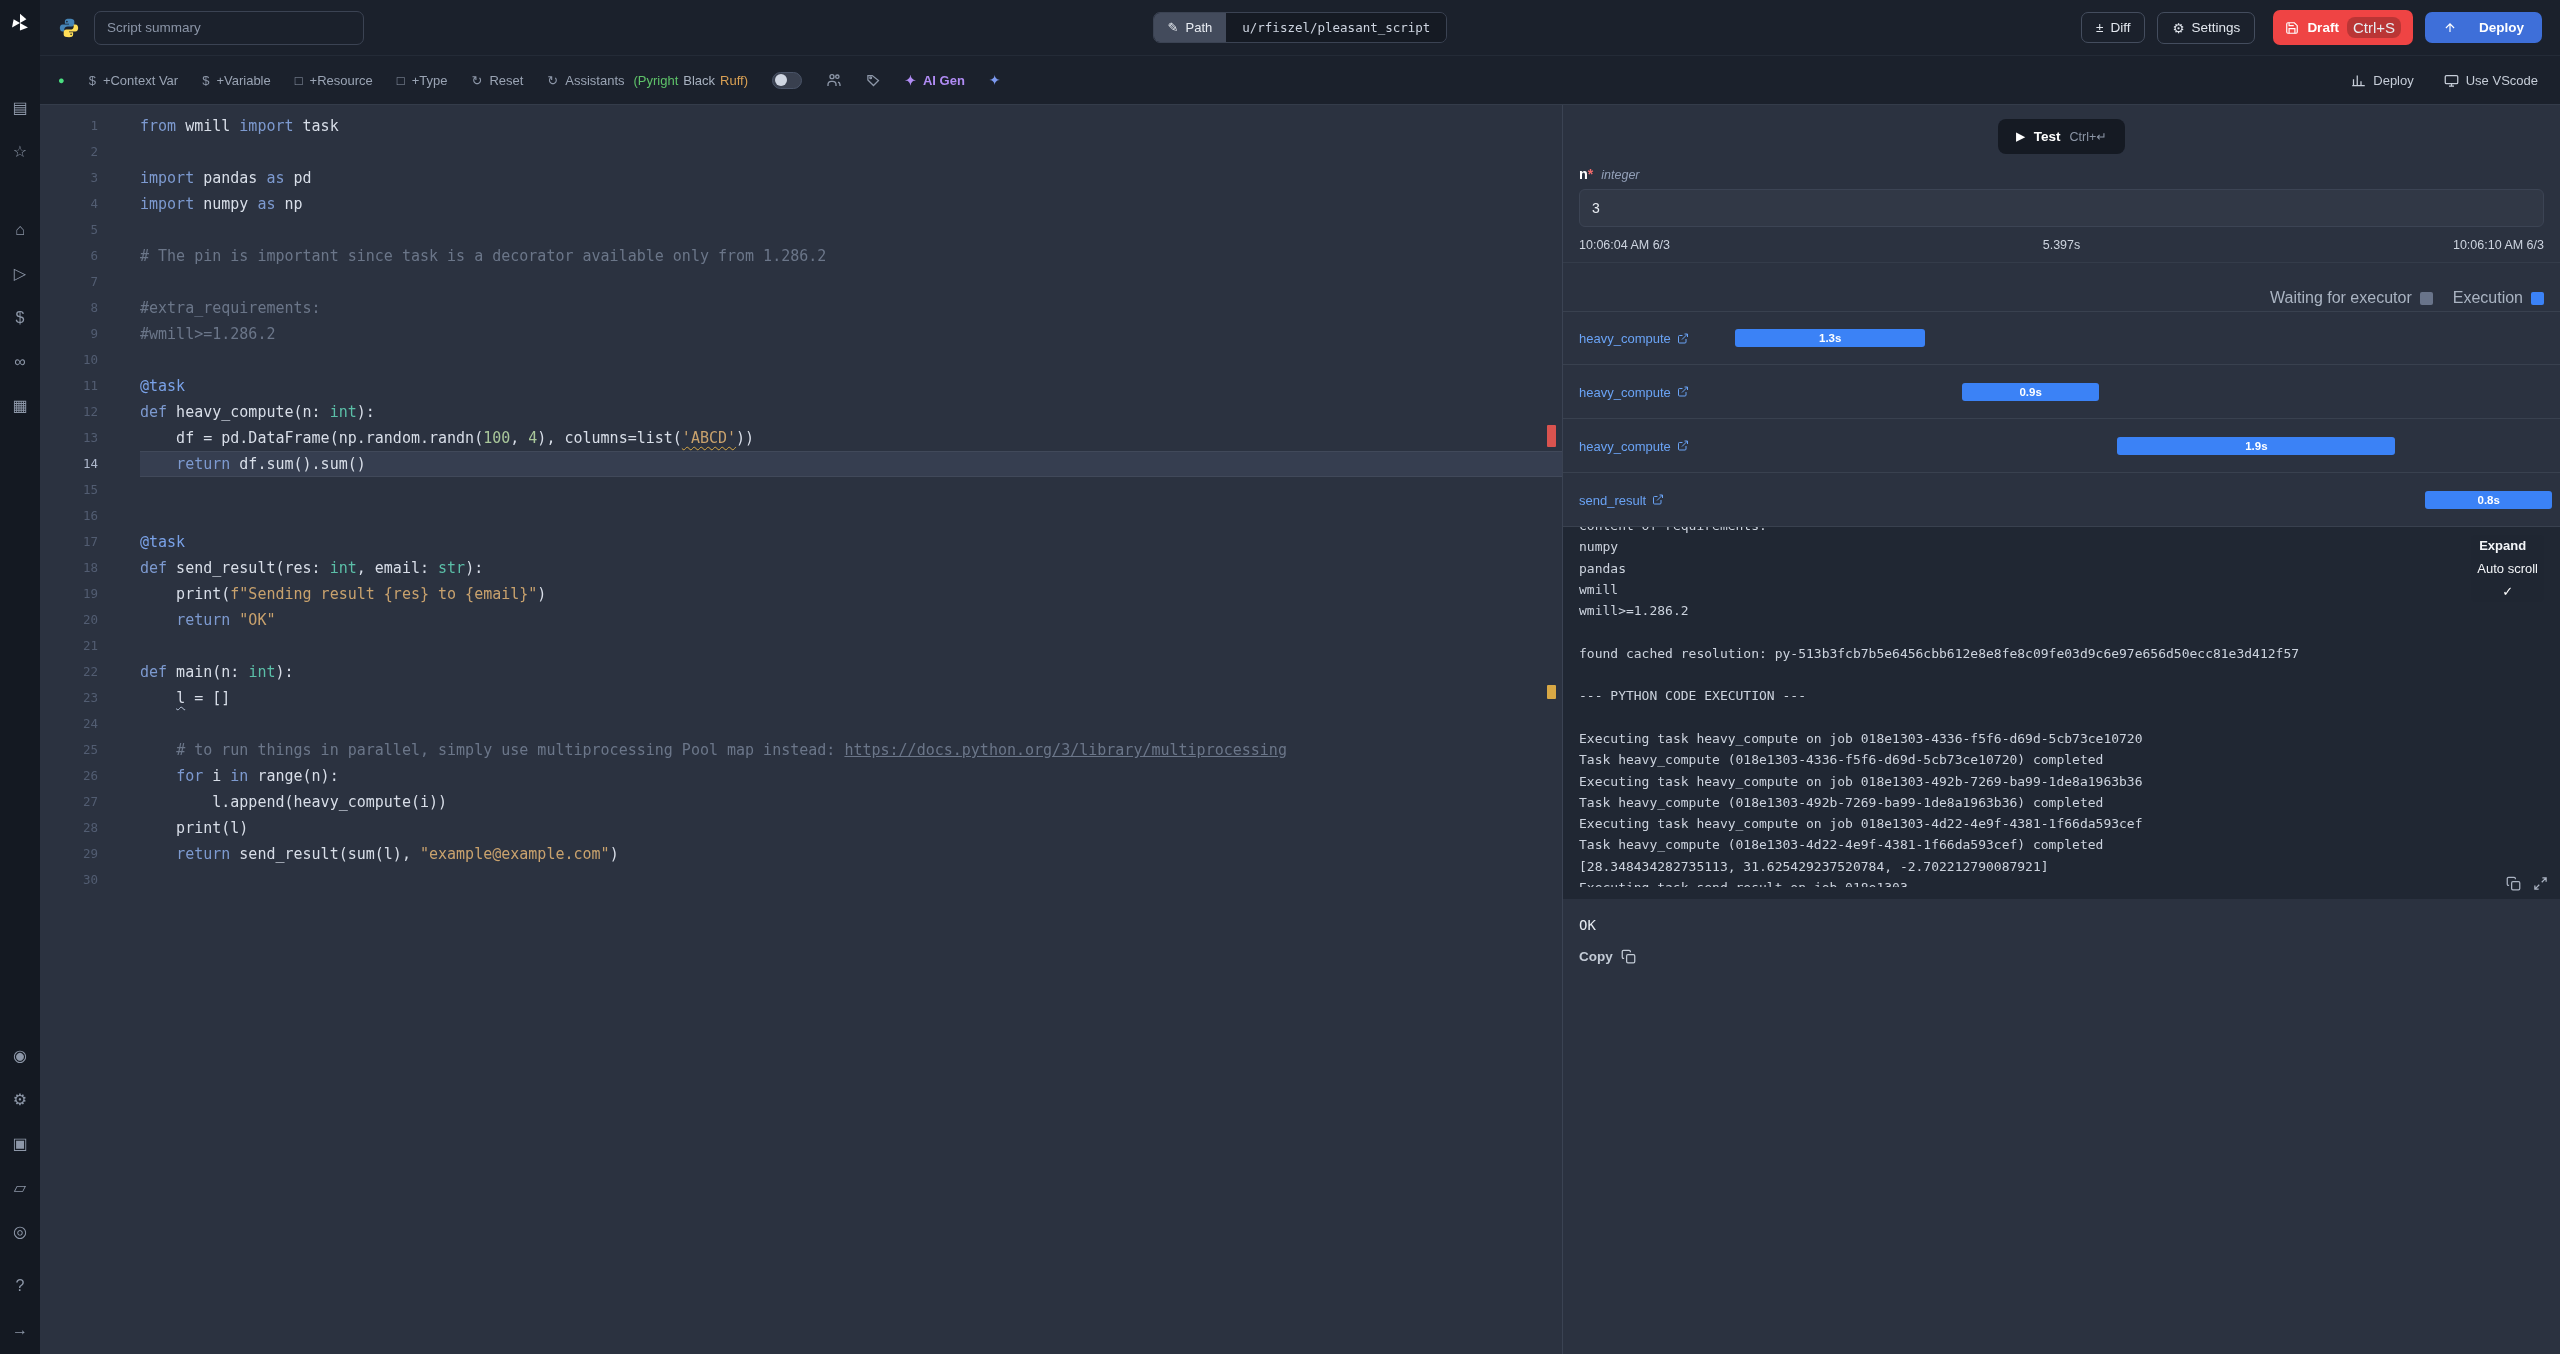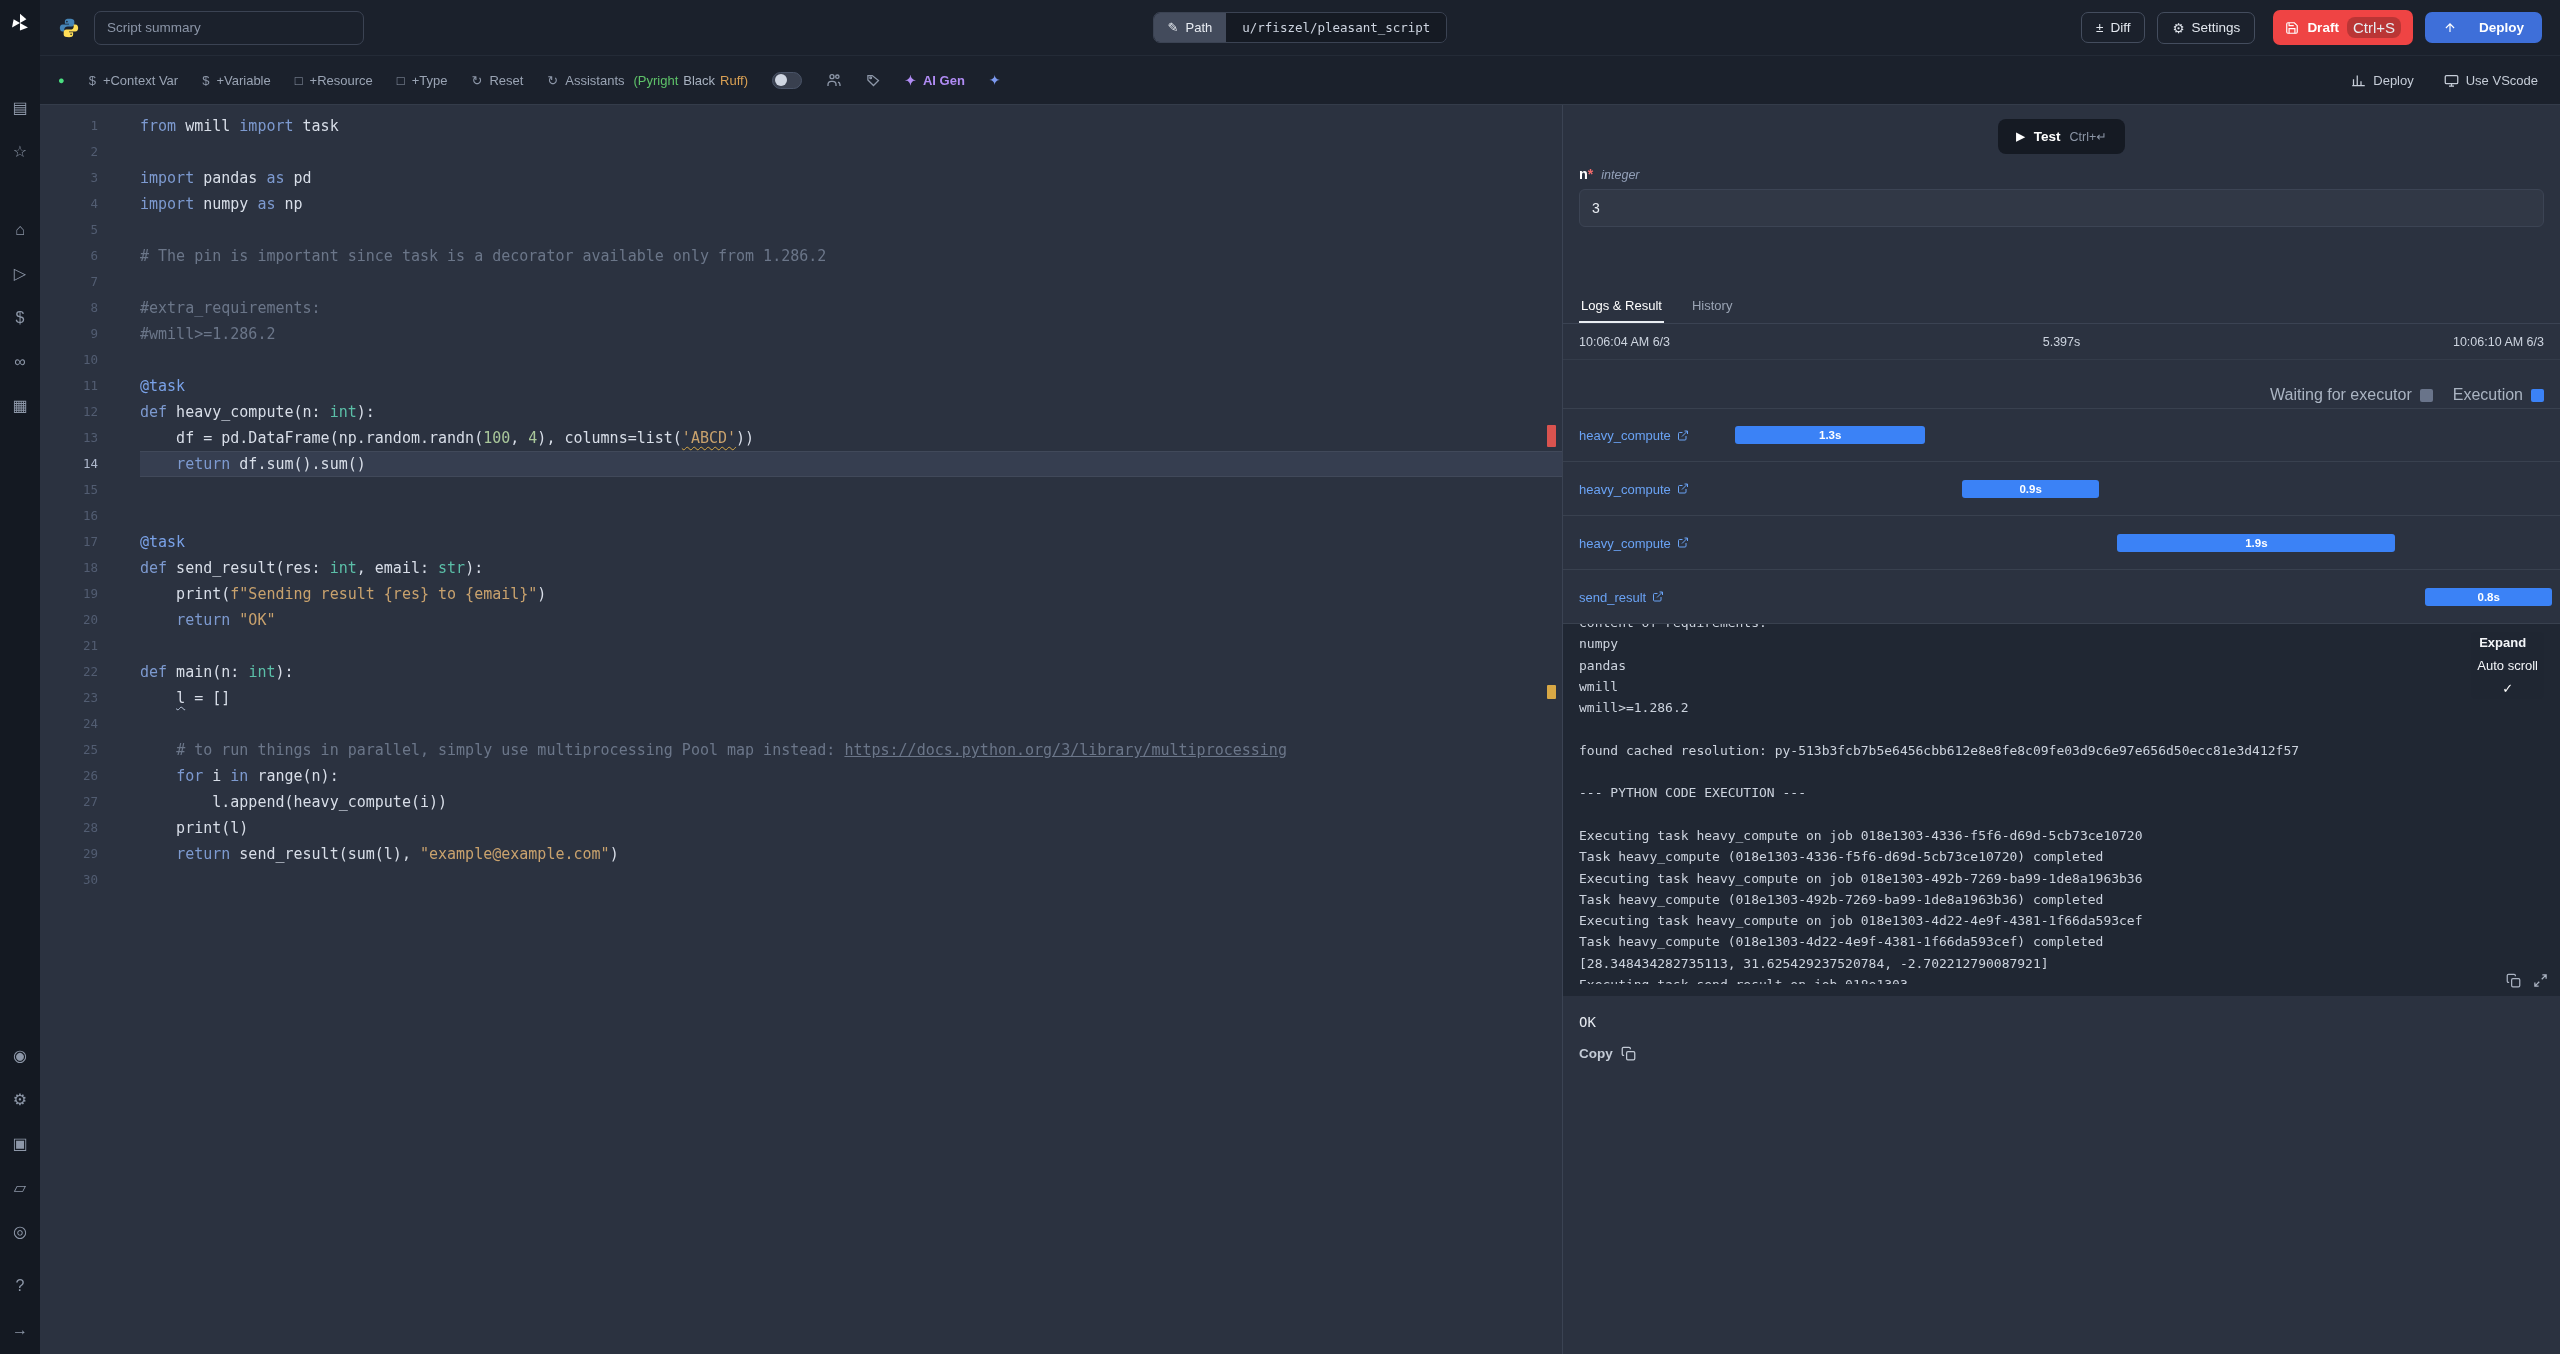--- a/index.html
+++ b/index.html
@@ -392,24 +392,20 @@
 
         <div class="arg-block">
           <div class="arg-label">
             <span class="arg-name">n</span>
               <span class="req">*</span>
             <span class="arg-type">integer</span>
           </div>
           <input class="arg-input" value="3" style="">
         </div>
 
-        <div class="tabs">
-          <div class="tab active">Logs &amp; Result</div>
-          <div class="tab">History</div>
-        </div>
 
         <div class="times">
           <span>10:06:04 AM 6/3</span>
           <span>5.397s</span>
           <span>10:06:10 AM 6/3</span>
         </div>
 
         <div class="legend">
           <span class="leg">
             <span>Waiting for executor</span>

